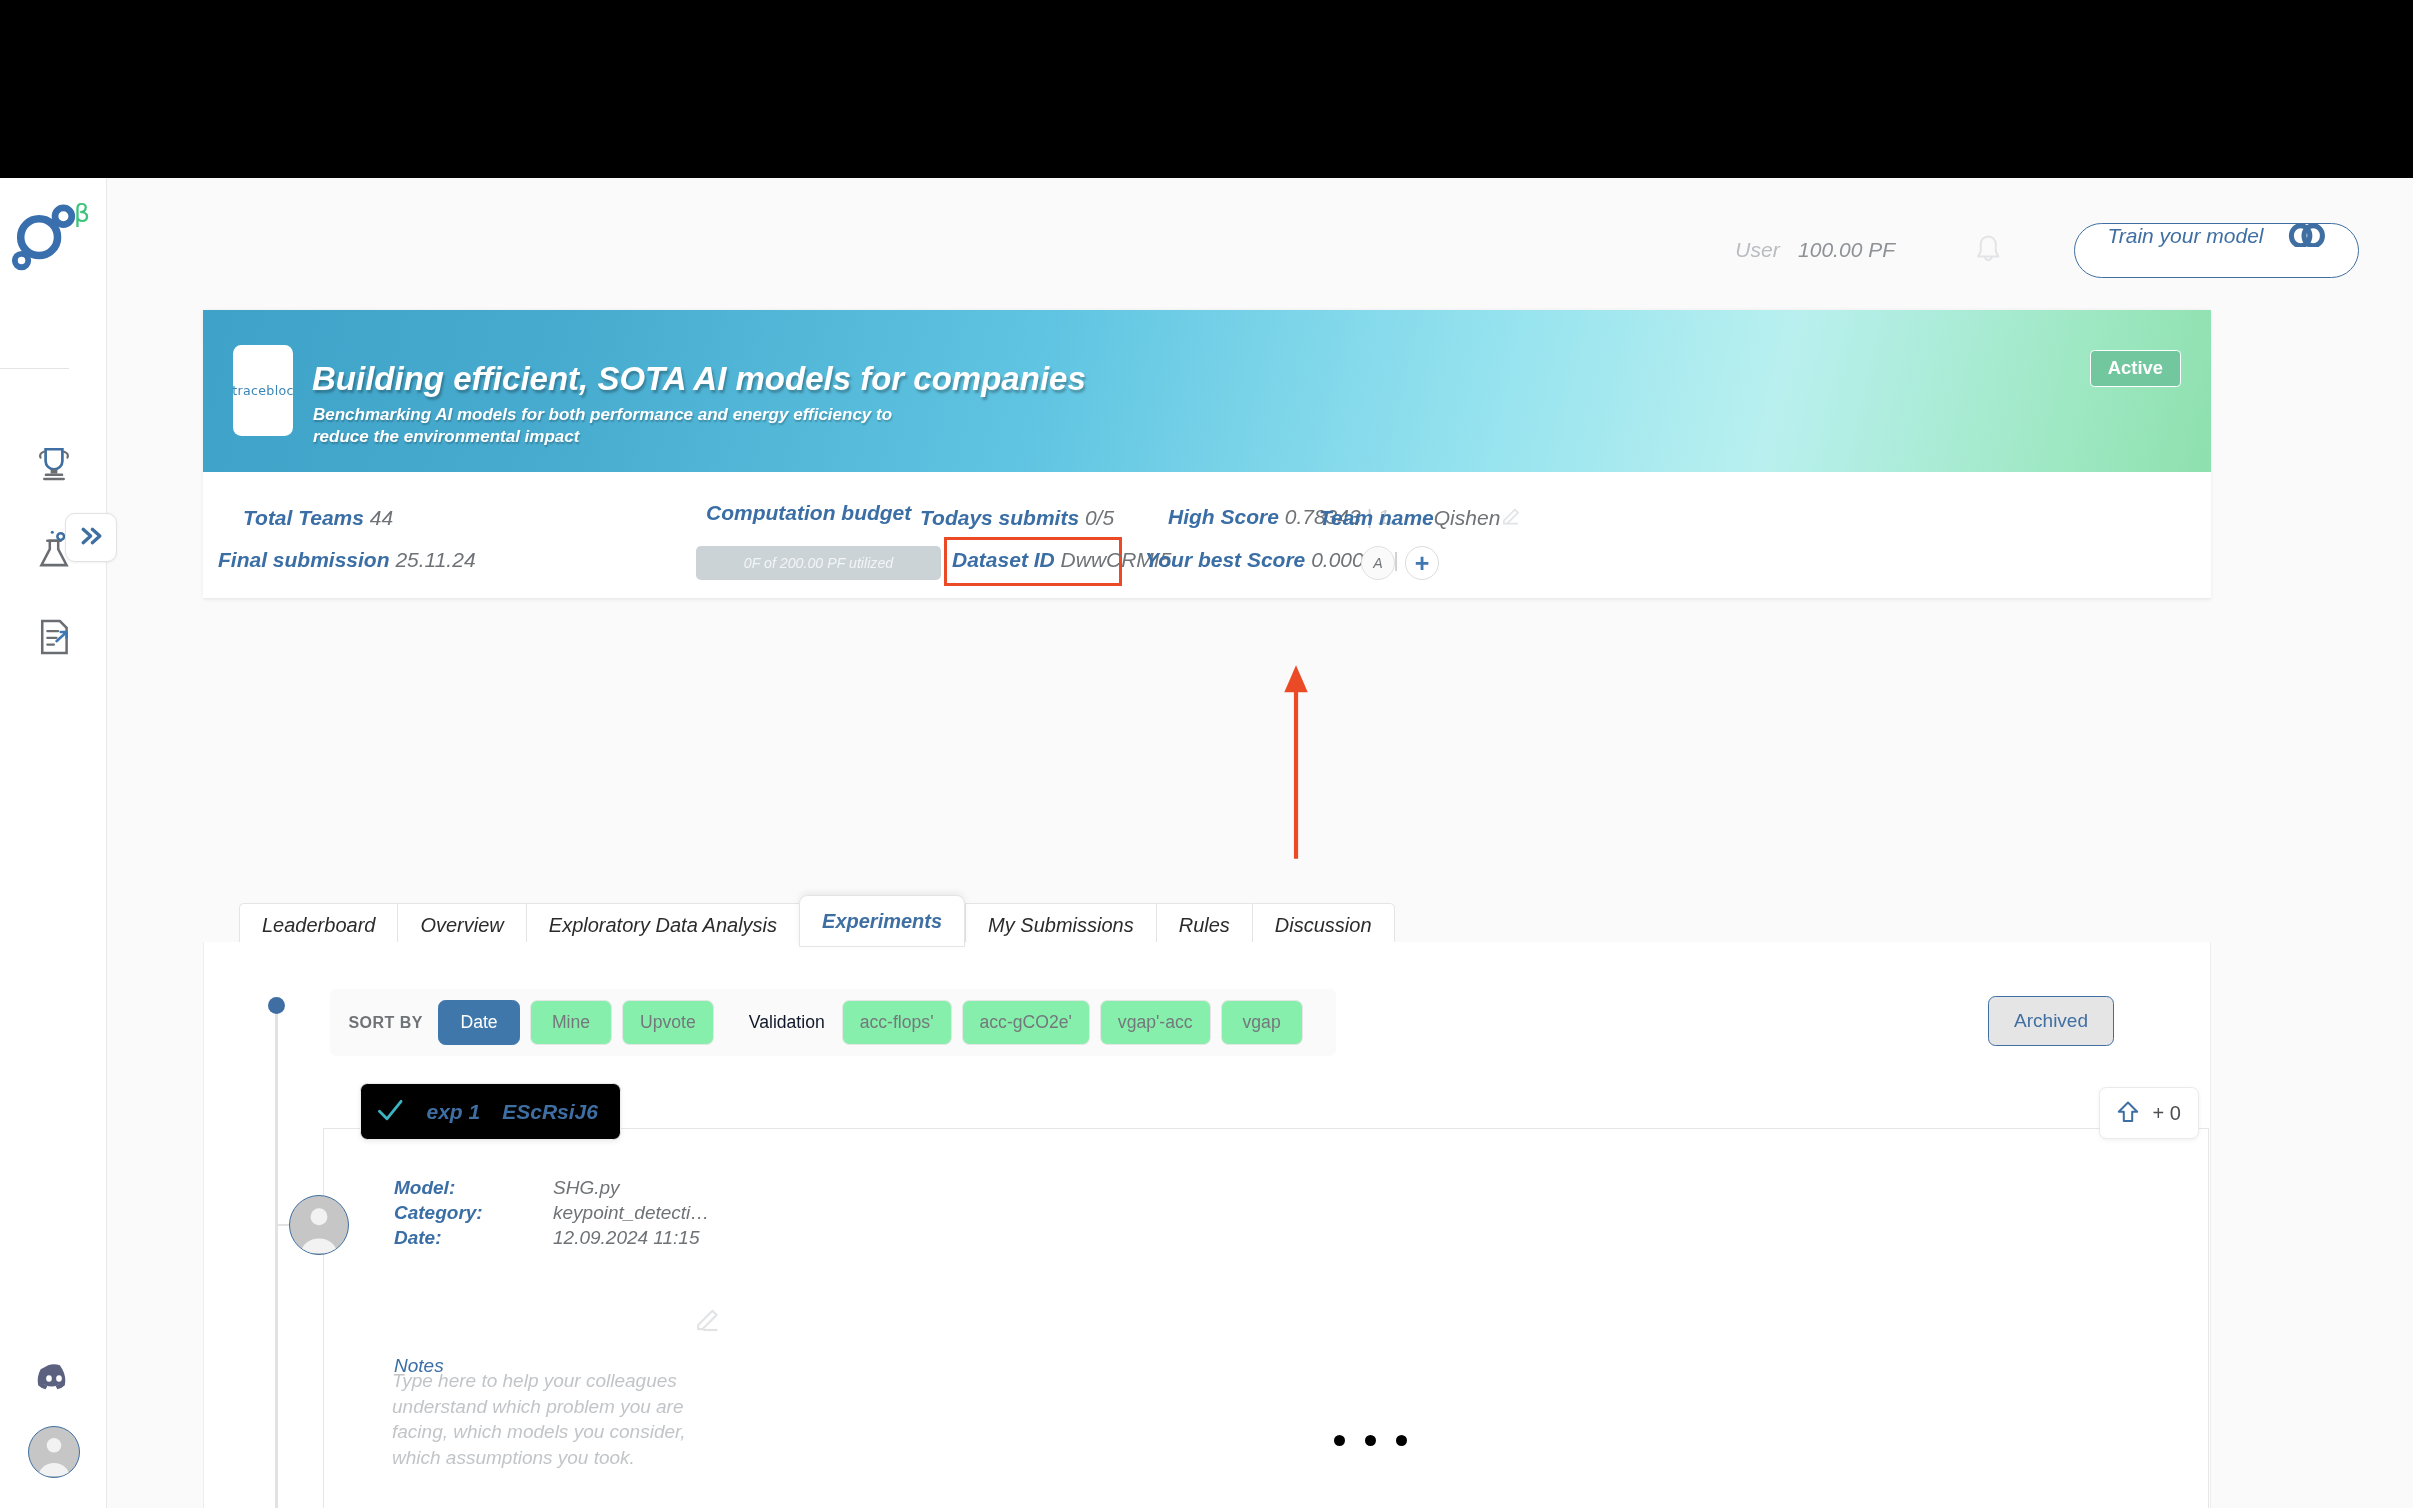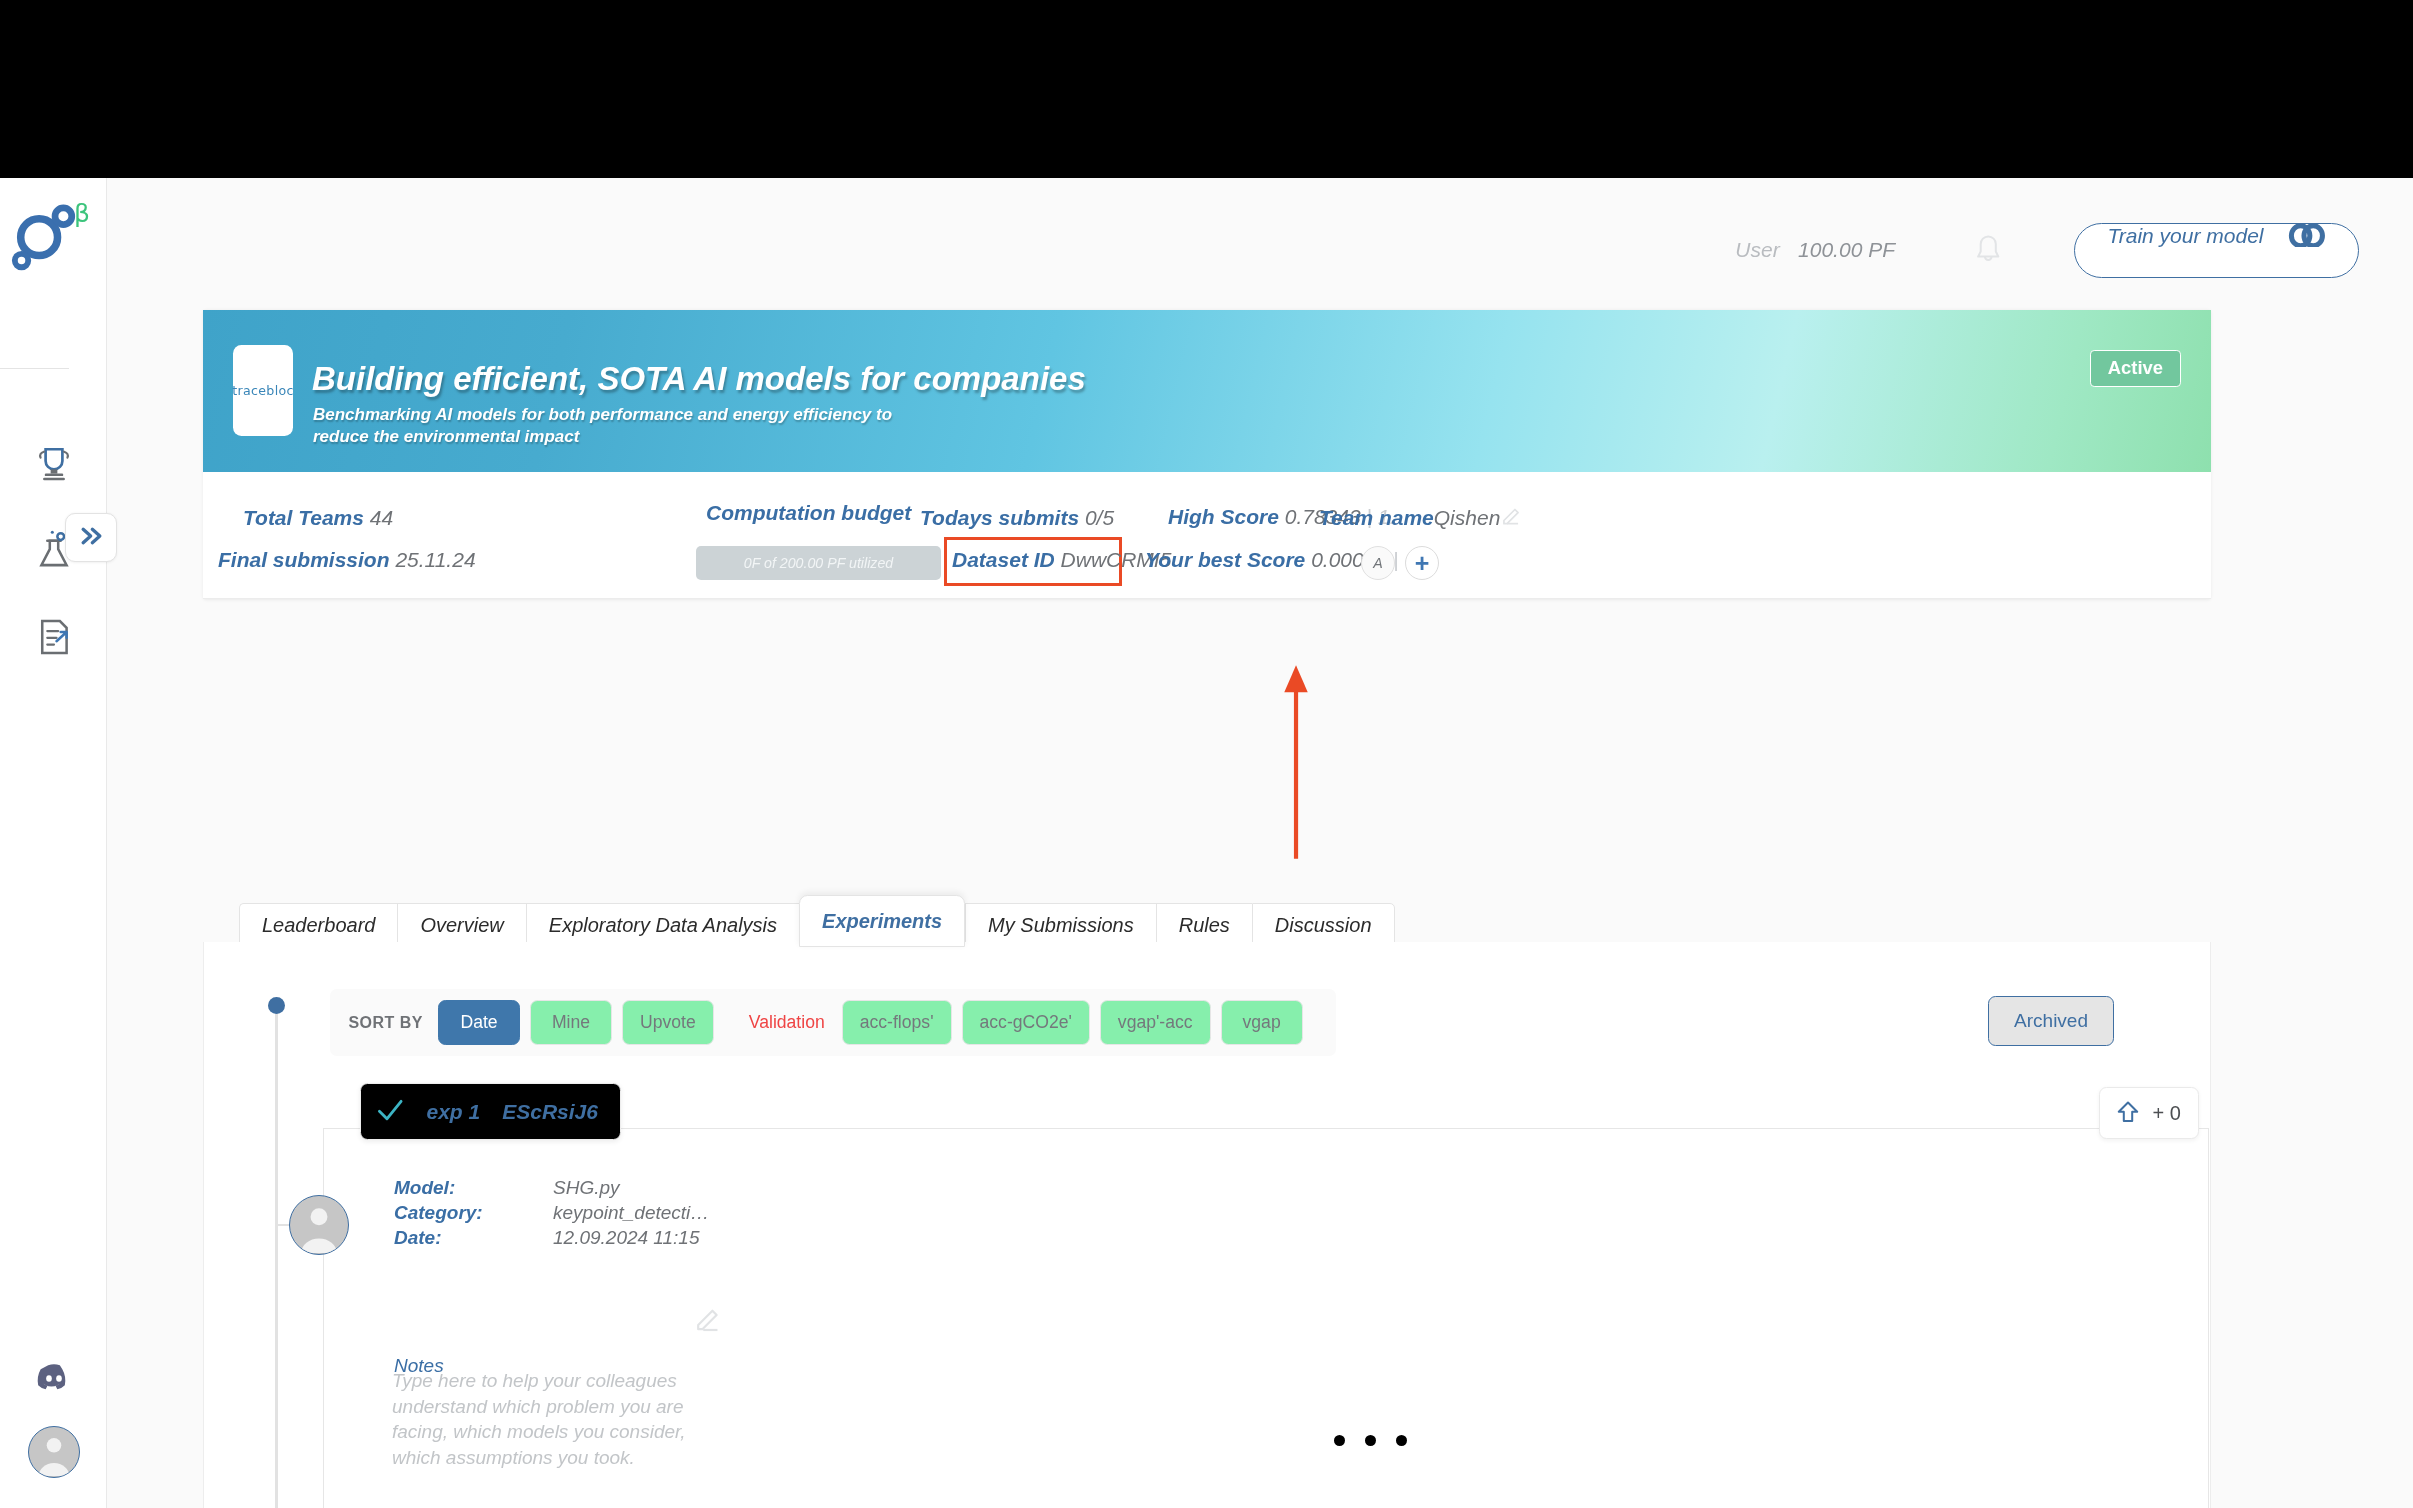--- a/index.html
+++ b/index.html
@@ -200,21 +200,21 @@
     margin-right: 15px;
   }
   .pill {
     height: 45px; min-width: 82px; padding: 0 17px;
     border: 0.8px solid #e6e6e6; border-radius: 7.5px; background: #86efac;
     display: flex; align-items: center; justify-content: center;
     font-size: 17.6px; color: #74787c; margin-right: 10px; white-space: nowrap;
   }
   .pill.sel { background: #3f77ab; border-color: #3f77ab; color: #fff; }
   .validation-label {
-    font-size: 17.6px; color: #ef4444; margin: 0 17px 0 25px; white-space: nowrap;
+    font-size: 17.6px; color: #0f172a; margin: 0 17px 0 25px; white-space: nowrap;
   }
   .archived-btn {
     position: absolute; right: 96px; top: 54px;
     height: 50px; padding: 0 25px;
     border: 1.7px solid #3f6fa2; border-radius: 7.5px; background: #e5e5e5;
     display: flex; align-items: center; justify-content: center;
     font-size: 19px; color: #3f6fa2;
   }
   
   .tl-dot {

